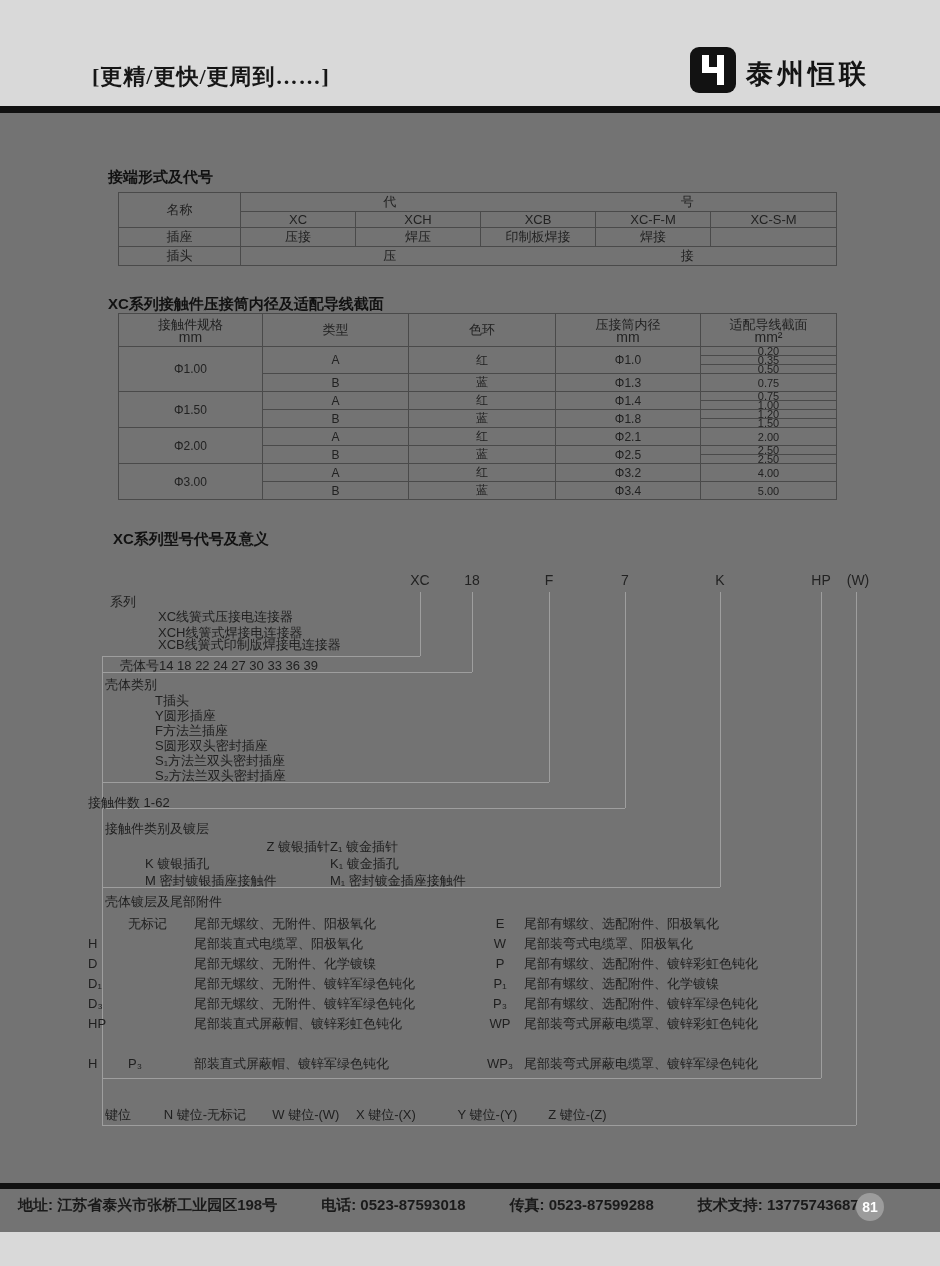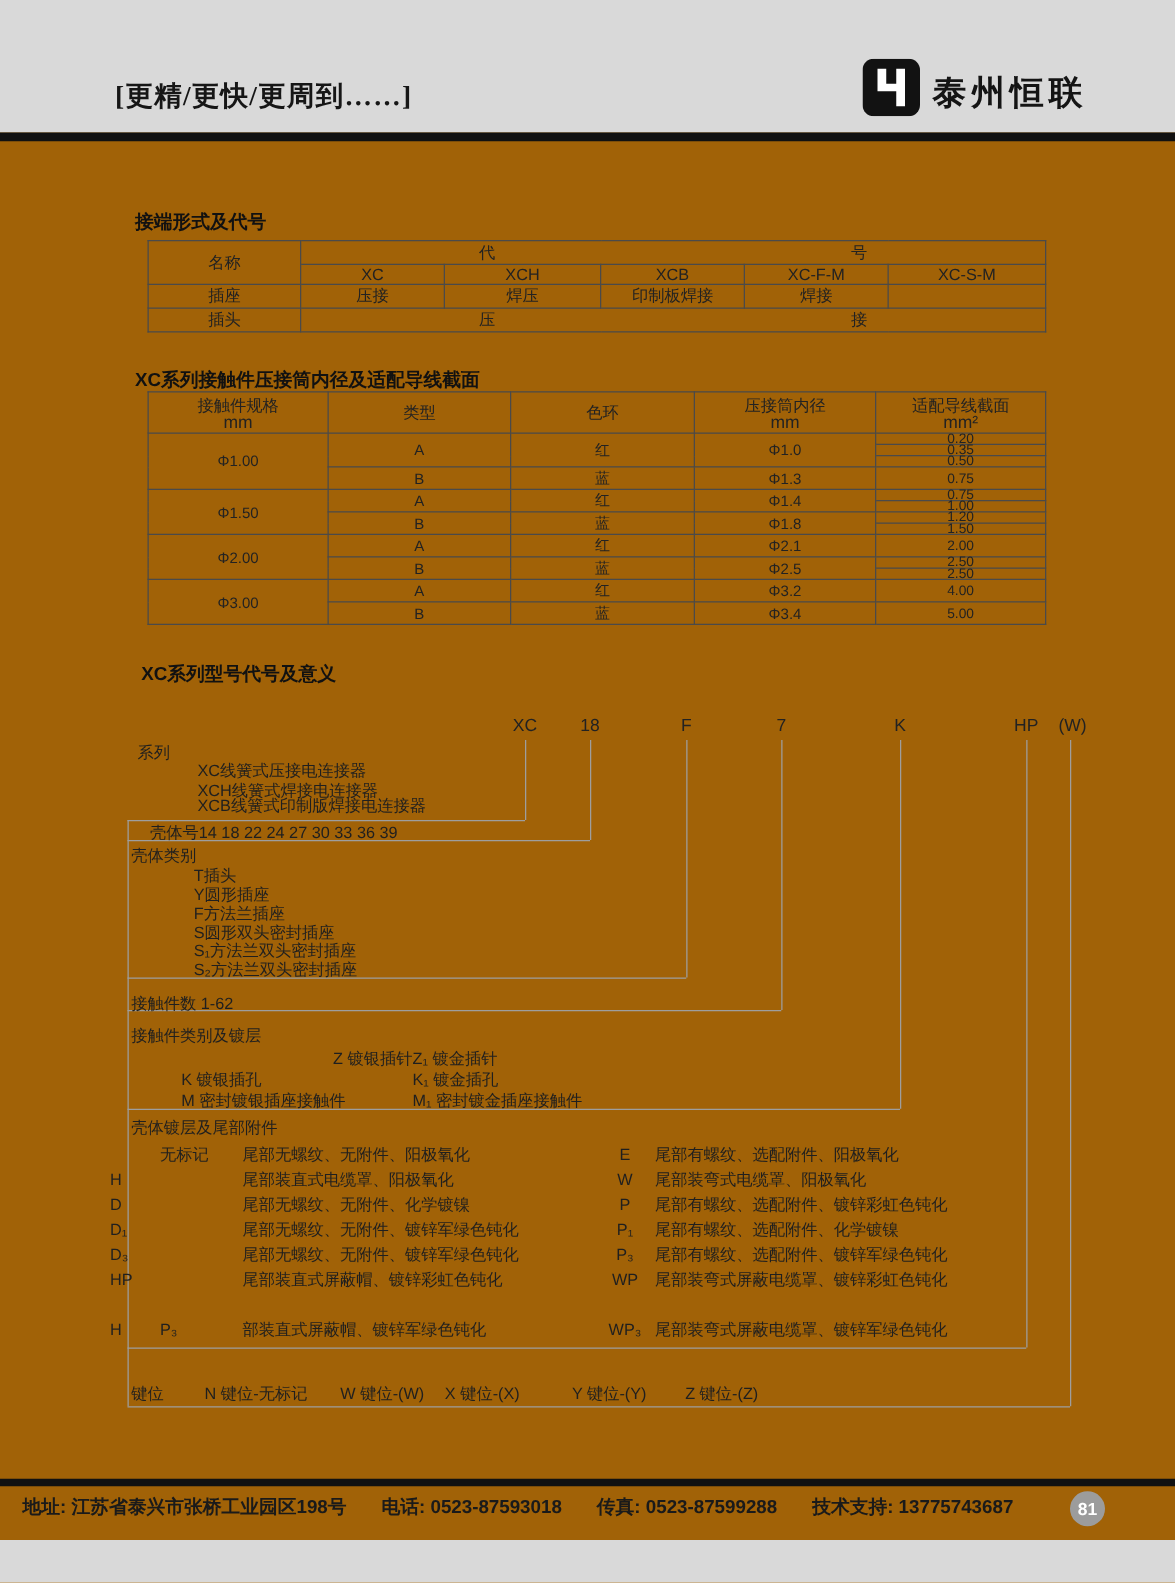--- a/index.html
+++ b/index.html
@@ -1,16 +1,16 @@
 <!DOCTYPE html>
 <html><head>
 <meta charset="utf-8">
 <style>
   html,body{margin:0;padding:0;background:#eee;}
-  .page{position:relative;width:940px;height:1266px;background:#a16207;overflow:hidden;
+  .page{position:relative;width:940px;height:1266px;background:#737373;overflow:hidden;
         font-family:"Liberation Sans",sans-serif;color:#1f1f1f;}
   
   .topband{position:absolute;left:0;top:0;width:940px;height:106px;background:#d9d9d9;}
   .toprule{position:absolute;left:0;top:106px;width:940px;height:7px;background:#111;}
   .slogan{position:absolute;left:92px;top:62px;font-family:"Liberation Serif",serif;
           font-size:22px;font-weight:bold;letter-spacing:1px;color:#161616;}
   .logo{position:absolute;left:690px;top:47px;width:46px;height:46px;}
   .brand{position:absolute;left:746px;top:56px;font-size:27px;font-weight:bold;
          letter-spacing:4px;color:#141414;}
   
@@ -39,21 +39,21 @@
   .prow .c1{display:inline-block;width:40px;}
   .prow .c2{display:inline-block;width:66px;}
   .prow .desc{display:inline-block;width:282px;}
   .prow .rc{display:inline-block;width:48px;text-align:center;}
   .prow .rdesc{display:inline-block;}
   .keys{position:absolute;left:105px;top:1106px;font-size:13px;white-space:nowrap;}
   .keys span{display:inline-block;}
   
   .botrule{position:absolute;left:0;top:1183px;width:940px;height:6px;background:#111;}
   .botband{position:absolute;left:0;top:1232px;width:940px;height:34px;background:#d9d9d9;}
-  .footer{position:absolute;left:18px;top:1196px;width:830px;display:flex;gap:28px;
+  .footer{position:absolute;left:18px;top:1196px;width:830px;display:flex;gap:44px;
           font-size:15px;font-weight:bold;color:#1a1a1a;white-space:nowrap;}
   .pagebadge{position:absolute;left:856px;top:1193px;width:28px;height:28px;border-radius:50%;
           background:#9c9c9c;color:#fff;font-size:14px;font-weight:bold;
           display:flex;align-items:center;justify-content:center;}
 </style>
 </head>
 <body>
 
 <div class="page">
 
@@ -254,21 +254,21 @@
   <div class="dg" style="left:120px;top:657px;">壳体号14 18 22 24 27 30 33 36 39</div>
 
   <div class="dg dg-label" style="left:105px;top:676px;">壳体类别</div>
   <div class="dg" style="left:155px;top:692px;">T插头</div>
   <div class="dg" style="left:155px;top:707px;">Y圆形插座</div>
   <div class="dg" style="left:155px;top:722px;">F方法兰插座</div>
   <div class="dg" style="left:155px;top:737px;">S圆形双头密封插座</div>
   <div class="dg" style="left:155px;top:752px;">S₁方法兰双头密封插座</div>
   <div class="dg" style="left:155px;top:767px;">S₂方法兰双头密封插座</div>
 
-  <div class="dg dg-label" style="left:105px;top:794px;text-align:center;">接触件数 1-62</div>
+  <div class="dg dg-label" style="left:88px;top:794px;text-align:center;">接触件数 1-62</div>
 
   <div class="dg dg-label" style="left:105px;top:820px;">接触件类别及镀层</div>
   <div class="dg" style="left:145px;top:838px;text-align:right;">
     <span style="display:inline-block;width:185px;">Z 镀银插针</span><span>Z₁ 镀金插针</span>
   </div>
   <div class="dg" style="left:145px;top:855px;">
     <span style="display:inline-block;width:185px;">K 镀银插孔</span><span>K₁  镀金插孔</span>
   </div>
   <div class="dg" style="left:145px;top:872px;">
     <span style="display:inline-block;width:185px;">M 密封镀银插座接触件</span><span>M₁  密封镀金插座接触件</span>

